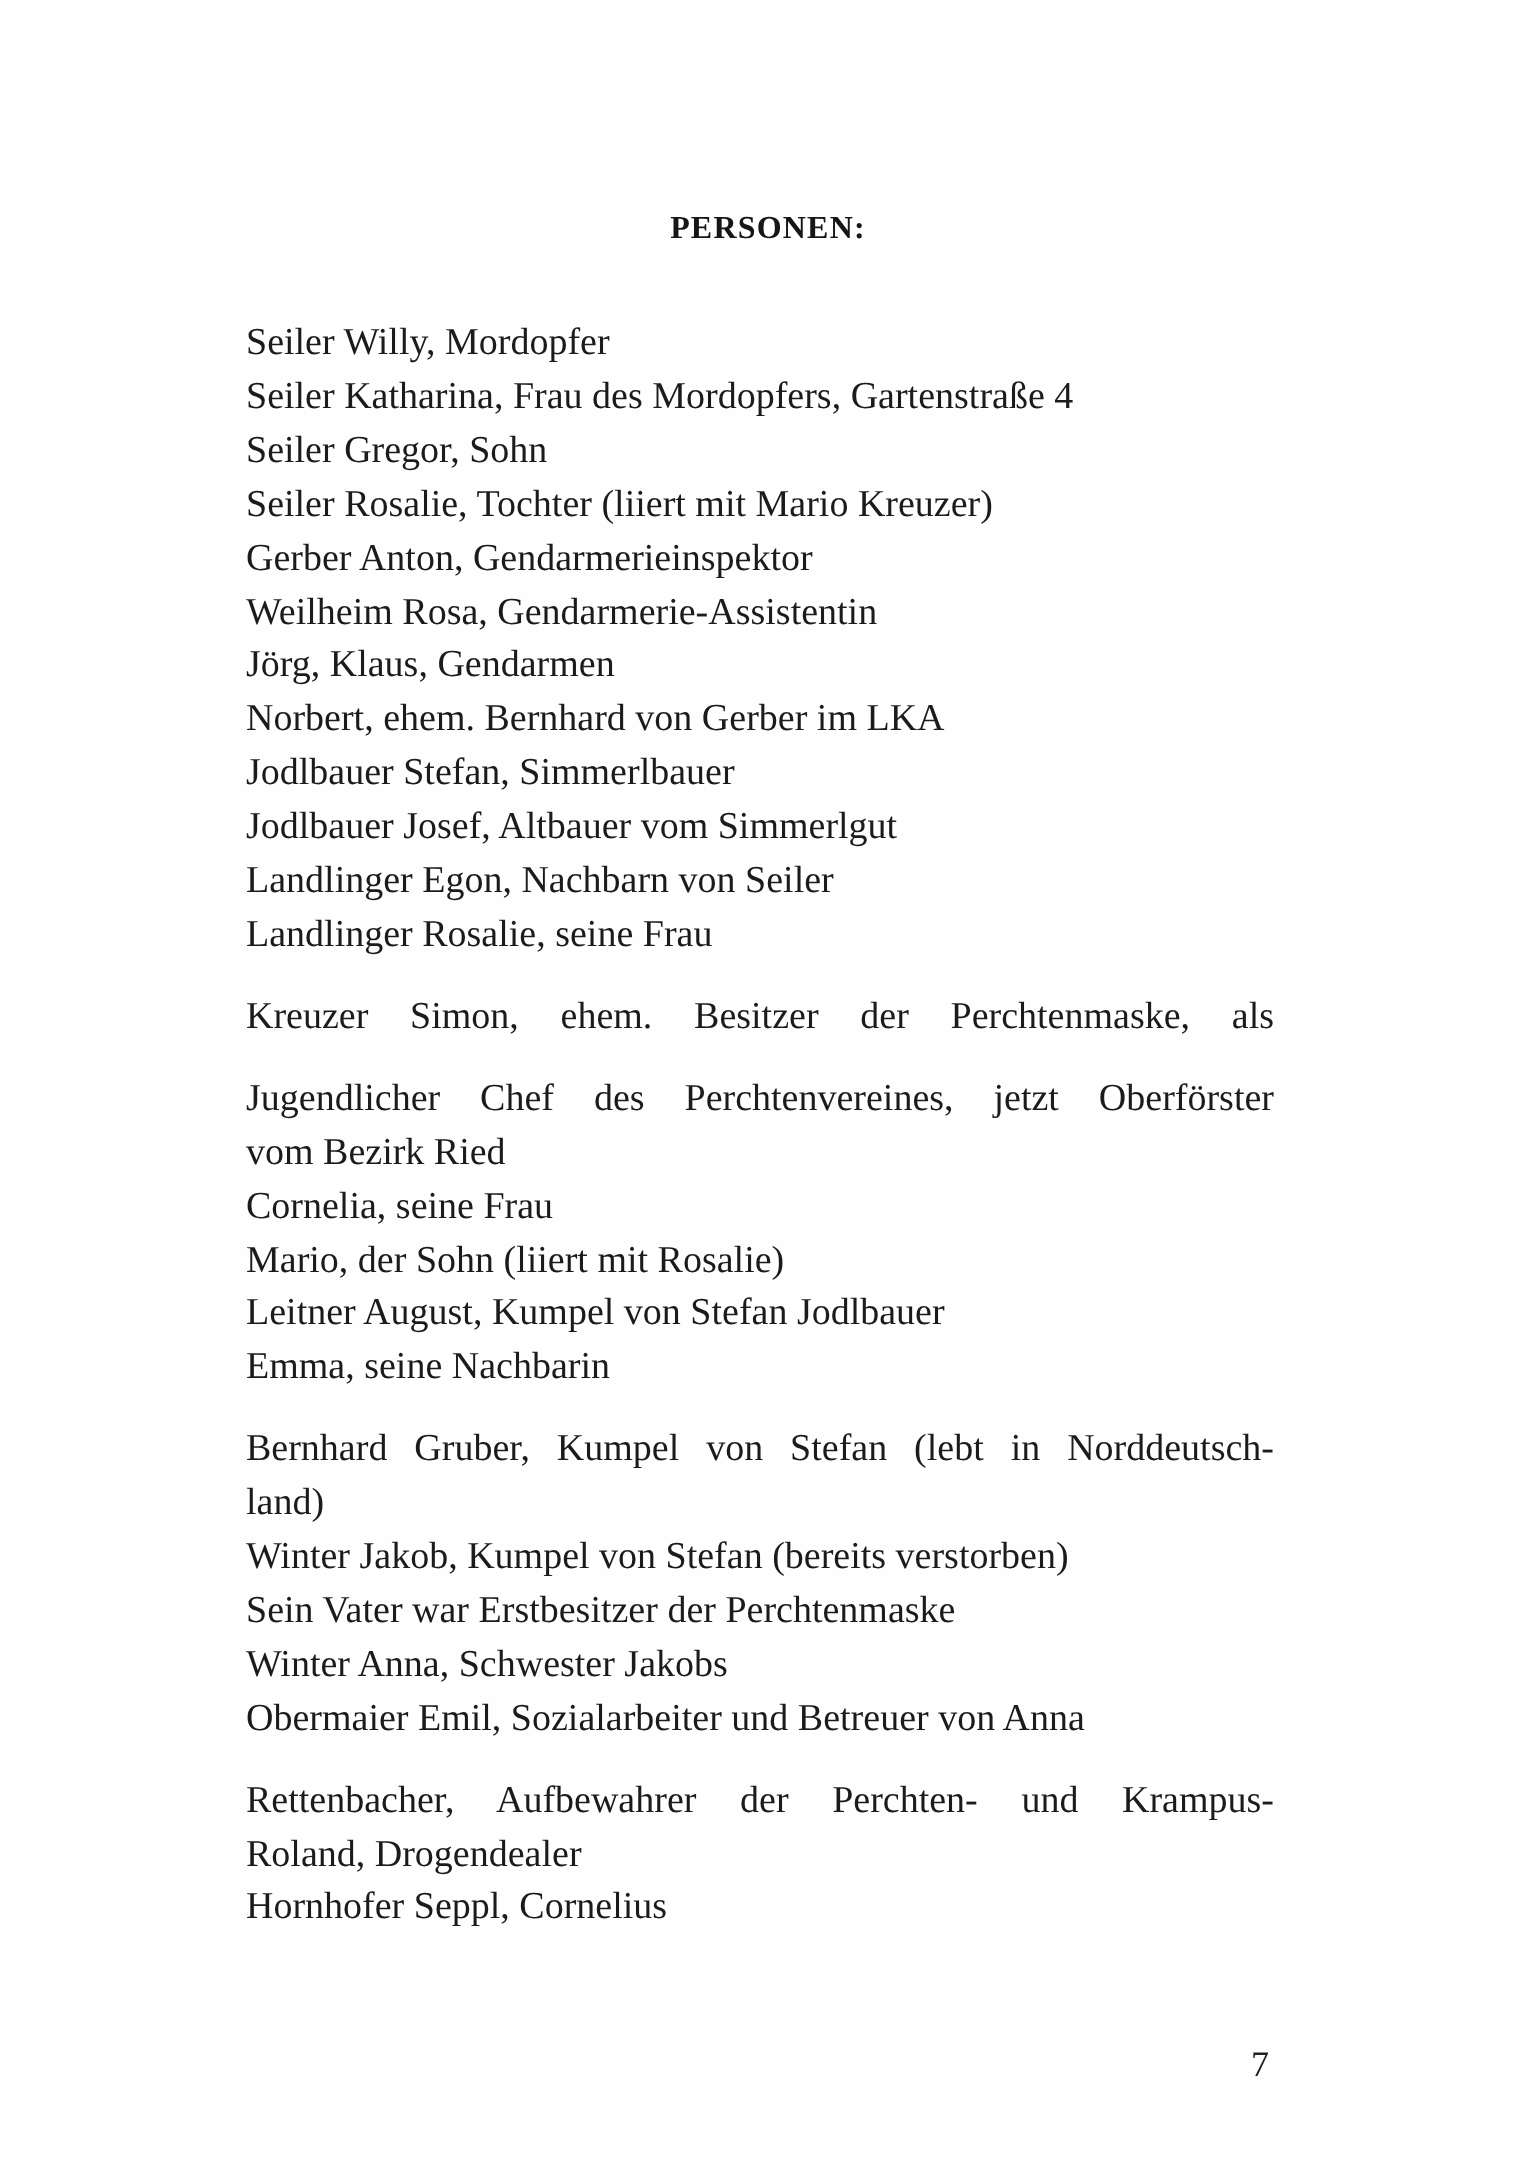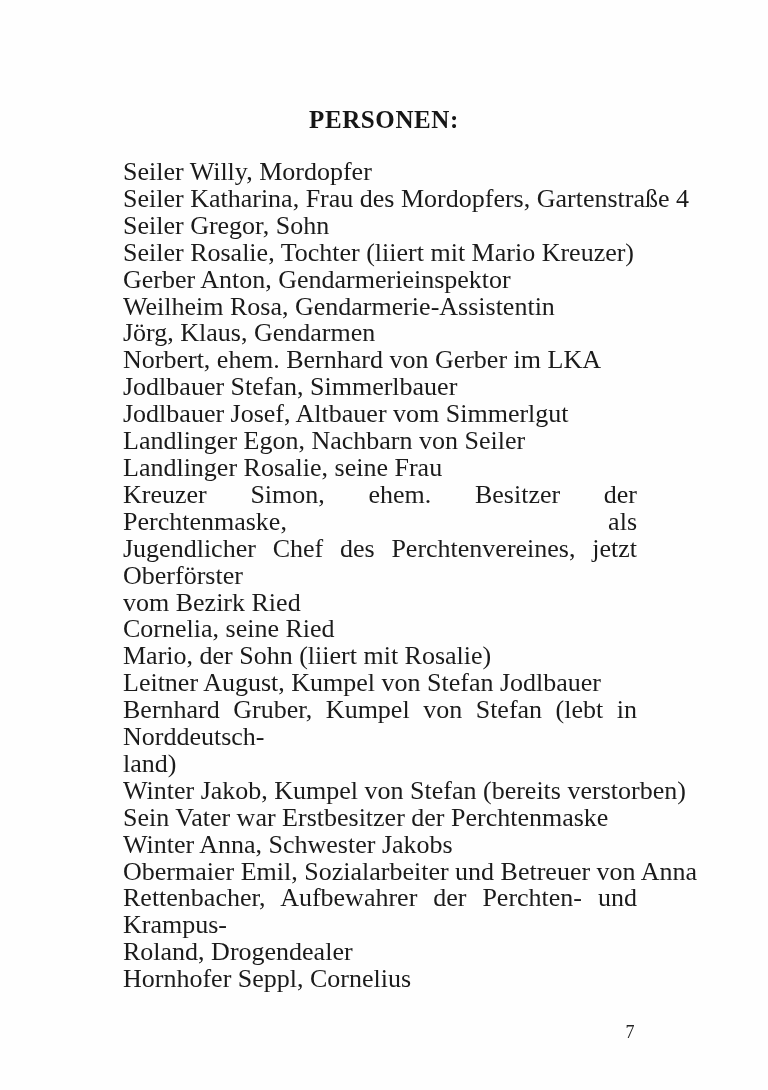--- a/index.html
+++ b/index.html
@@ -20,41 +20,42 @@
     inset: 0;
     background: #fefefe;
   }
   .title {
     position: absolute;
     top: 106px;
     left: 0;
     width: 768px;
     margin: 0;
     text-align: center;
-    font-size: 25px;
+    font-size: 16px;
     font-weight: bold;
     letter-spacing: 0.6px;
     color: #161616;
   }
   .body-text {
     position: absolute;
     top: 159px;
     left: 123px;
     width: 514px;
-    font-size: 26px;
+    font-size: 19px;
     line-height: 26.9px;
     color: #1b1b1b;
   }
   .line {
     white-space: nowrap;
   }
   .line.justify {
     white-space: normal;
     text-align: justify;
     text-align-last: justify;
+    margin-top: 14px;
   }
   .page-number {
     position: absolute;
     top: 1022px;
     left: 606px;
     width: 48px;
     text-align: center;
     font-size: 18px;
     color: #222222;
   }
@@ -74,23 +75,24 @@
       <div class="line">Weilheim Rosa, Gendarmerie-Assistentin</div>
       <div class="line">Jörg, Klaus, Gendarmen</div>
       <div class="line">Norbert, ehem. Bernhard von Gerber im LKA</div>
       <div class="line">Jodlbauer Stefan, Simmerlbauer</div>
       <div class="line">Jodlbauer Josef, Altbauer vom Simmerlgut</div>
       <div class="line">Landlinger Egon, Nachbarn von Seiler</div>
       <div class="line">Landlinger Rosalie, seine Frau</div>
       <div class="line justify">Kreuzer Simon, ehem. Besitzer der Perchtenmaske, als</div>
       <div class="line justify">Jugendlicher Chef des Perchtenvereines, jetzt Oberförster</div>
       <div class="line">vom Bezirk Ried</div>
-      <div class="line">Cornelia, seine Ried</div>
+      <div class="line">Cornelia, seine Frau</div>
       <div class="line">Mario, der Sohn (liiert mit Rosalie)</div>
       <div class="line">Leitner August, Kumpel von Stefan Jodlbauer</div>
+      <div class="line">Emma, seine Nachbarin</div>
       <div class="line justify">Bernhard Gruber, Kumpel von Stefan (lebt in Norddeutsch-</div>
       <div class="line">land)</div>
       <div class="line">Winter Jakob, Kumpel von Stefan (bereits verstorben)</div>
       <div class="line">Sein Vater war Erstbesitzer der Perchtenmaske</div>
       <div class="line">Winter Anna, Schwester Jakobs</div>
       <div class="line">Obermaier Emil, Sozialarbeiter und Betreuer von Anna</div>
       <div class="line justify">Rettenbacher, Aufbewahrer der Perchten- und Krampus-</div>
       <div class="line">Roland, Drogendealer</div>
       <div class="line">Hornhofer Seppl, Cornelius</div>
     </div>

